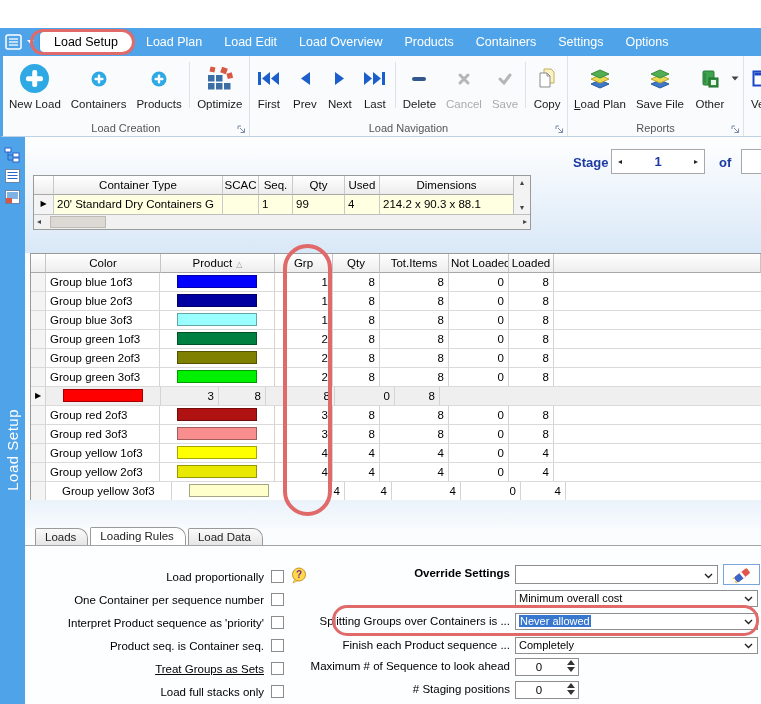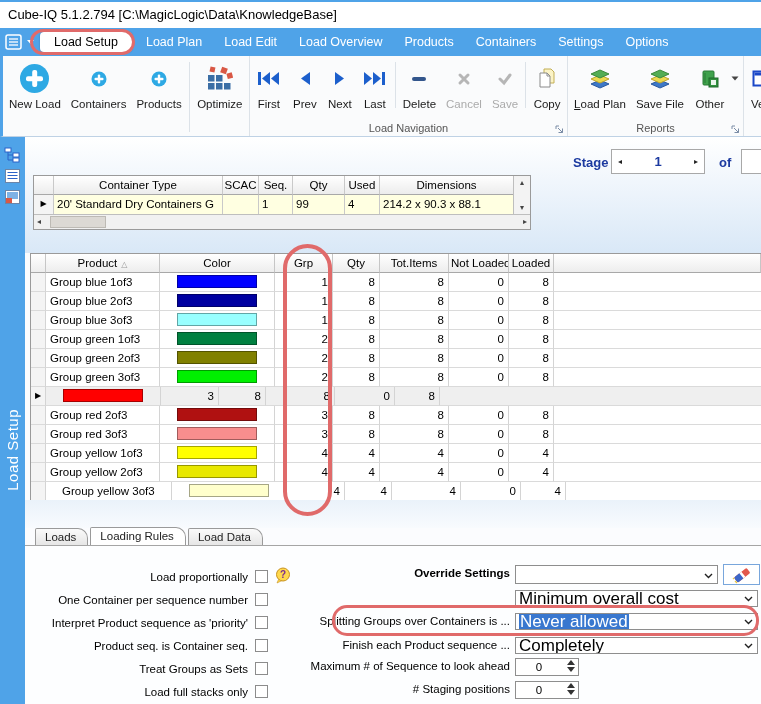--- a/index.html
+++ b/index.html
@@ -94,29 +94,29 @@
 
   
   .tabstrip { position:absolute; left:0; top:391px; width:736px; height:17px; display:flex; align-items:flex-end; padding-left:10px; }
   .tab { height:17px; padding:2px 11px 0 9px; font-size:11.5px; color:#222; background:linear-gradient(#FAFAFA,#E6E6E6);
     border:1px solid #9A9A9A; border-bottom:none; border-radius:2px 10px 0 0; margin-right:2px; position:relative; cursor:default; }
   .tab.active { background:#fff; height:18px; z-index:3; }
 
   .rules-panel { position:absolute; left:0; top:408px; width:736px; height:159px; background:#FDFEFF; border-top:1px solid #A5A5A5; }
 
   
-  .cb-row { position:absolute; left:0; width:243px; height:15px; display:flex; justify-content:flex-end; align-items:center; }
+  .cb-row { position:absolute; left:16px; width:243px; height:15px; display:flex; justify-content:flex-end; align-items:center; }
   .cb-label { font-size:11.5px; color:#000; margin-right:7px; white-space:nowrap; }
   .cb-box { width:13px; height:13px; background:#fff; border:1px solid #8C8C8C; flex:0 0 13px; }
   .cb-help { position:absolute; left:249px; top:-2px; }
 
   
   .r-label { position:absolute; font-size:11.5px; color:#000; right:251px; white-space:nowrap; text-align:right; }
   .r-label.bold { font-weight:bold; }
-  .dd { position:absolute; left:490px; height:17px; background:#fff; border:1px solid #8E8E8E; font-size:17px;
+  .dd { position:absolute; left:490px; height:17px; background:#fff; border:1px solid #8E8E8E; font-size:11px;
     line-height:15px; padding:0 18px 0 3px; white-space:nowrap; overflow:hidden; }
   .dd .chev { position:absolute; right:4px; top:5px; line-height:0; }
   .dd.tall { height:19px; line-height:17px; }
   .dd.tall .chev { top:7px; }
   .val-sel { background:#3877CF; color:#fff; padding:0 1px; }
   .eraser-btn { position:absolute; left:698px; top:18px; width:37px; height:21px; background:#fff; border:1px solid #78A6DC;
     display:flex; align-items:center; justify-content:center; cursor:default; }
   .spin { position:absolute; left:490px; width:64px; height:18px; background:#fff; border:1px solid #8E8E8E; }
   .spin .spin-val { position:absolute; left:0; right:16px; top:0; bottom:0; text-align:center; font-size:11.5px; line-height:16px; }
   .spin .spin-btns { position:absolute; right:3px; top:1px; display:flex; flex-direction:column; gap:2px; }
@@ -125,23 +125,20 @@
   .ann { position:absolute; border:3px solid rgba(224,106,106,.9); pointer-events:none; z-index:50; }
   #ann-load-setup { left:30px; top:29px; width:105px; height:26px; border-radius:13px; }
   #ann-grp { left:283px; top:244px; width:49px; height:272px; border-radius:25px; border-width:4px; }
   #ann-splitting { left:332px; top:605px; width:427px; height:31px; border-radius:15px; }
 </style>
 </head>
 <body>
 
 <div id="app">
 
-  <div class="titlebar">
-    <span>Cube-IQ 5.1.2.794 [C:\MagicLogic\Data\KnowledgeBase]</span>
-  </div>
 
   <div class="menubar">
     <div class="appmenu-btn">
       <svg width="18" height="16" viewBox="0 0 18 16">
         <rect x="1" y="1" width="15" height="14" rx="2" fill="none" stroke="#fff" stroke-width="1.5"></rect>
         <line x1="4" y1="5" x2="13" y2="5" stroke="#fff" stroke-width="1.3"></line>
         <line x1="4" y1="8" x2="13" y2="8" stroke="#fff" stroke-width="1.3"></line>
         <line x1="4" y1="11" x2="13" y2="11" stroke="#fff" stroke-width="1.3"></line>
       </svg>
       <svg width="9" height="6" viewBox="0 0 9 6" style="margin-left:3px">
@@ -203,20 +200,29 @@
               <rect x="2" y="18" width="6.5" height="6.5" fill="#3B6EA5"></rect>
                 <rect x="10" y="18" width="6.5" height="6.5" fill="#3B6EA5"></rect>
               <rect x="18" y="18" width="6.5" height="6.5" fill="#3B6EA5"></rect>
               <rect x="15" y="2.5" width="6" height="6" fill="#D95845" transform="rotate(20 18 5.5)"></rect>
               <rect x="21" y="8" width="5.5" height="5.5" fill="#D95845" transform="rotate(-15 23.7 10.7)"></rect>
               <rect x="4" y="2" width="5" height="5" fill="#D95845" transform="rotate(12 6.5 4.5)"></rect>
             </svg>
           </div>
           <div class="tlabel">Optimize</div>
         </div>
+      </div>
+      <div class="tgroup-caption">
+        <span>Load Creation</span>
+        <span class="launcher">
+          <svg width="9" height="9" viewBox="0 0 9 9">
+              <path d="M1 1 H4 M1 1 V4" stroke="#7A8CA6" fill="none"></path>
+              <path d="M3 3 L7.5 7.5 M7.5 3.5 V7.5 H3.5" stroke="#7A8CA6" fill="none"></path>
+            </svg>
+        </span>
       </div>
     </div>
 
     <div class="tgroup">
       <div class="tgroup-buttons">
         <div class="tbtn" style="min-width:36px">
           <div class="ticon">
             <svg width="23" height="15" viewBox="0 0 23 15">
                 <rect x="1" y="1" width="3" height="13" fill="#1C5FCC"></rect>
                 <path d="M13 1 L5 7.5 L13 14 Z" fill="#1C5FCC"></path>
@@ -435,22 +441,22 @@
           <span class="hl">◂</span>
           <div class="ct-thumb"></div>
           <span class="hr">▸</span>
         </div>
       </div>
     </div>
 
     <div class="product-table" id="product-table">
         <div class="pt-row pt-header">
           <div class="pt-cell indic" style="width: 15px;"></div>
+          <div class="pt-cell" style="width: 115px;">Color</div>
           <div class="pt-cell" style="width: 114px;">Product<span class="sort-glyph">△</span></div>
-          <div class="pt-cell" style="width: 115px;">Color</div>
           <div class="pt-cell" style="width: 58px;">Grp</div>
           <div class="pt-cell" style="width: 47px;">Qty</div>
           <div class="pt-cell" style="width: 69px;">Tot.Items</div>
           <div class="pt-cell" style="width: 60px;">Not Loaded</div>
           <div class="pt-cell" style="width: 45px;">Loaded</div>
           <div class="pt-cell fill"></div>
         </div>
         <div class="pt-row">
           <div class="pt-cell indic" style="width: 15px;"></div>
           <div class="pt-cell" style="width: 114px;">Group blue 1of3</div>
@@ -632,21 +638,21 @@
             <div class="cb-box"></div>
           </div>
           <div class="cb-row" style="top: 69px;">
             <div class="cb-label">Interpret Product sequence as 'priority'</div>
             <div class="cb-box"></div>
           </div>
           <div class="cb-row" style="top: 92px;">
             <div class="cb-label">Product seq. is Container seq.</div>
             <div class="cb-box"></div>
           </div>
-          <div class="cb-row" style="top: 115px;">
+          <div class="cb-row" style="top: 115px; text-decoration: underline;">
             <div class="cb-label">Treat Groups as Sets</div>
             <div class="cb-box"></div>
           </div>
           <div class="cb-row" style="top: 138px;">
             <div class="cb-label">Load full stacks only</div>
             <div class="cb-box"></div>
           </div>
         </div>
 
       <div class="r-label bold" style="top:21px">Override Settings</div>

